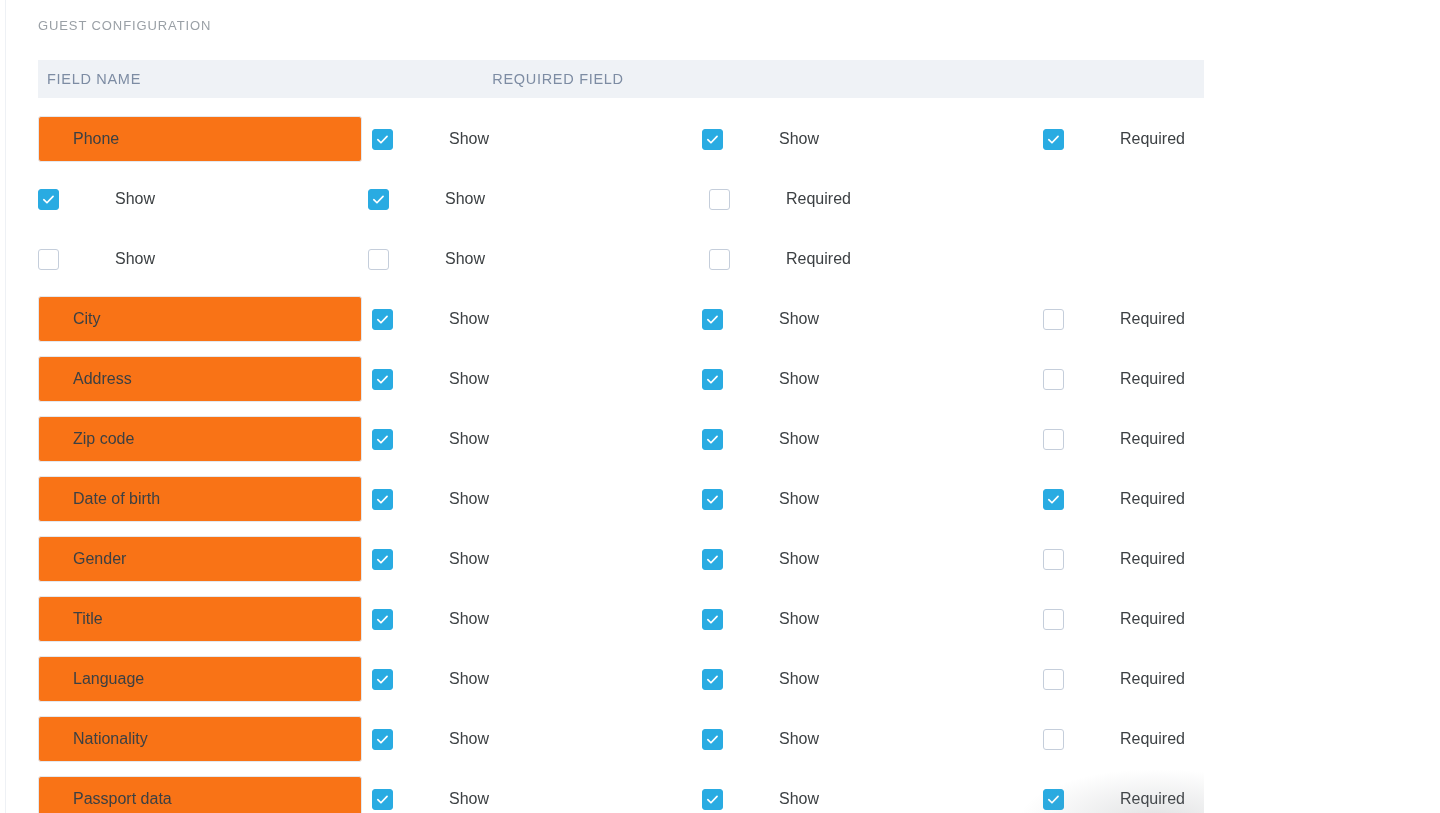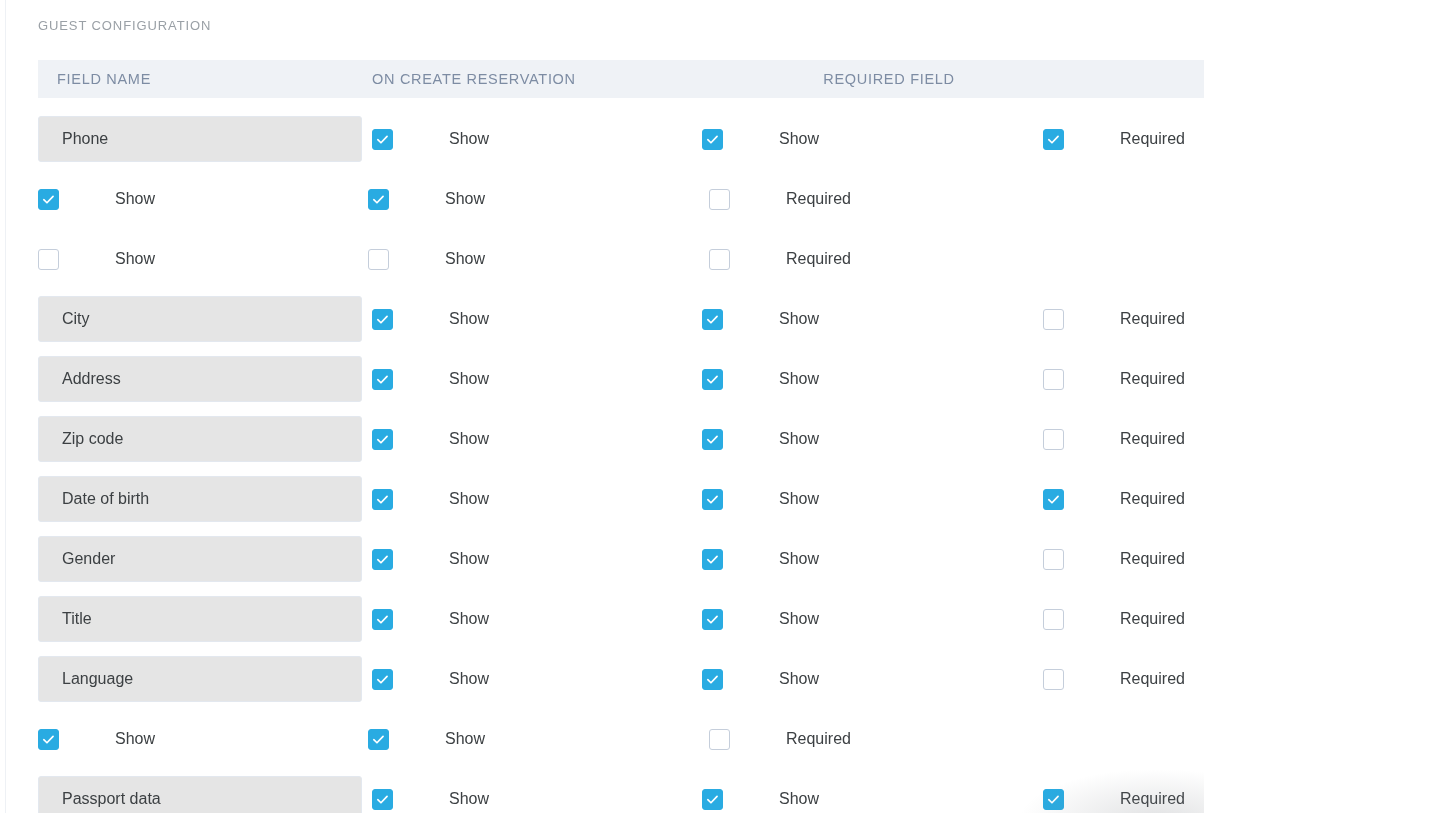--- a/index.html
+++ b/index.html
@@ -60,21 +60,21 @@
 
   .th {
     font-size: 14.5px;
     letter-spacing: 0.7px;
     color: #7d8ca3;
     text-transform: uppercase;
     font-weight: 400;
     white-space: nowrap;
   }
 
-  .col-field  { width: 334px; padding-left: 19px; }
+  .col-field  { width: 334px; padding-left: 9px; }
   .col-book   { width: 330px; }
   .col-create { width: 331px; }
   .col-req    { width: 372px; text-align: center; }
 
   .rows {
     position: relative;
     padding-top: 11px;
   }
 
   .row {
@@ -86,24 +86,24 @@
   .field-cell {
     width: 334px;
     padding-right: 10px;
   }
 
   .field-box {
     width: 324px;
     height: 46px;
     border: 1px solid #e3e8ef;
     border-radius: 3px;
-    background: #e5e5e5;
+    background: #f97316;
     display: flex;
     align-items: center;
-    padding-left: 23px;
+    padding-left: 34px;
     font-size: 16px;
     color: #3c4043;
     font-family: "Liberation Sans", sans-serif;
     outline: none;
   }
 
   .check-cell {
     display: flex;
     align-items: center;
     gap: 40px;
@@ -157,21 +157,20 @@
 <div class="page">
 
   <div class="gutter-line"></div>
 
   <div class="section-title">GUEST CONFIGURATION</div>
 
   <div class="table">
 
     <div class="table-head">
       <div class="th col-field">FIELD NAME</div>
-      <div class="th col-create">ON CREATE RESERVATION</div>
       <div class="th col-req">REQUIRED FIELD</div>
     </div>
 
     <div class="rows" id="rows-container">
         <div class="row">
           <div class="field-cell">
             <input class="field-box" type="text" value="Phone" style="">
           </div>
           <div class="check-cell book">
             <span class="cb on" role="checkbox" aria-checked="true">
@@ -407,20 +406,23 @@
               </svg>
             </span>
             <span class="cb-label">Show</span>
           </div>
           <div class="check-cell req">
             <span class="cb off" role="checkbox" aria-checked="false"></span>
             <span class="cb-label">Required</span>
           </div>
         </div>
         <div class="row">
+          <div class="field-cell">
+            <input class="field-box" type="text" value="Nationality" style="">
+          </div>
           <div class="check-cell book">
             <span class="cb on" role="checkbox" aria-checked="true">
               <svg class="tick" viewBox="0 0 16 16" width="13" height="13" aria-hidden="true">
                 <path d="M2.2 8.3 L6.1 12.0 L13.6 4.2" fill="none" stroke="#ffffff" stroke-width="2.1" stroke-linecap="round" stroke-linejoin="round"></path>
               </svg>
             </span>
             <span class="cb-label">Show</span>
           </div>
           <div class="check-cell create">
             <span class="cb on" role="checkbox" aria-checked="true">

